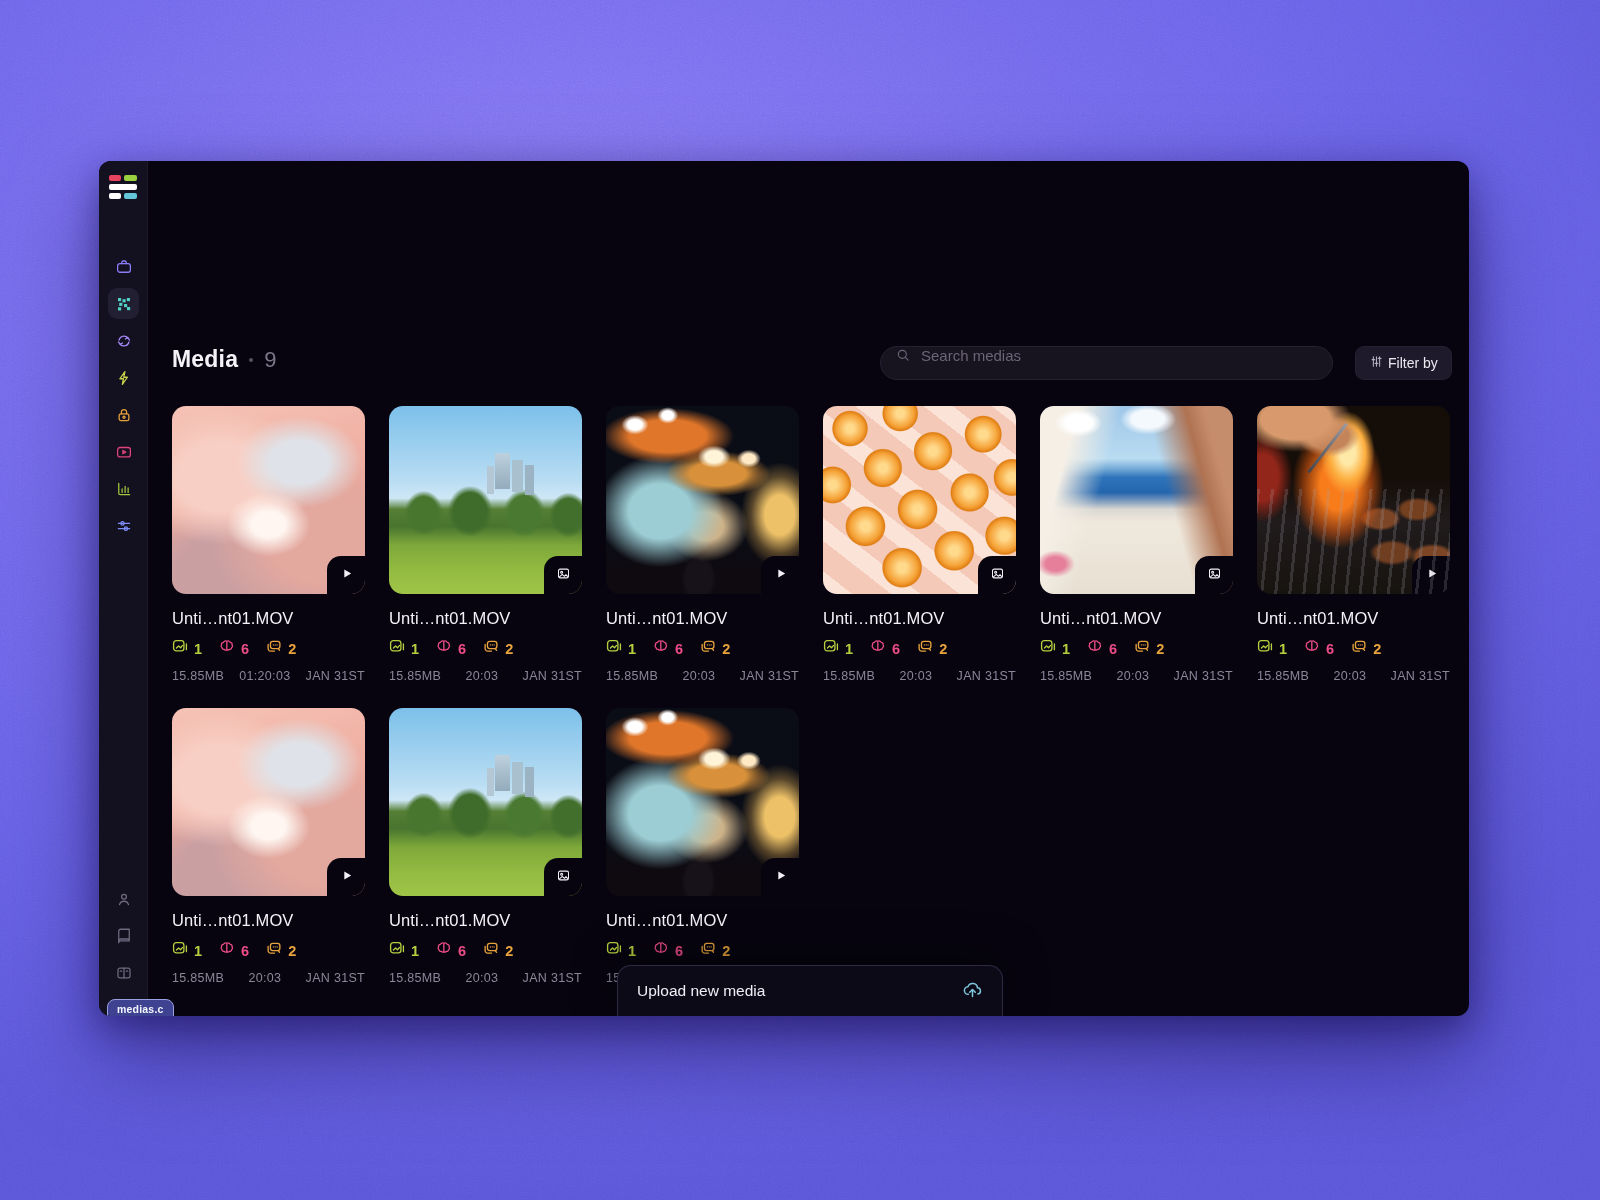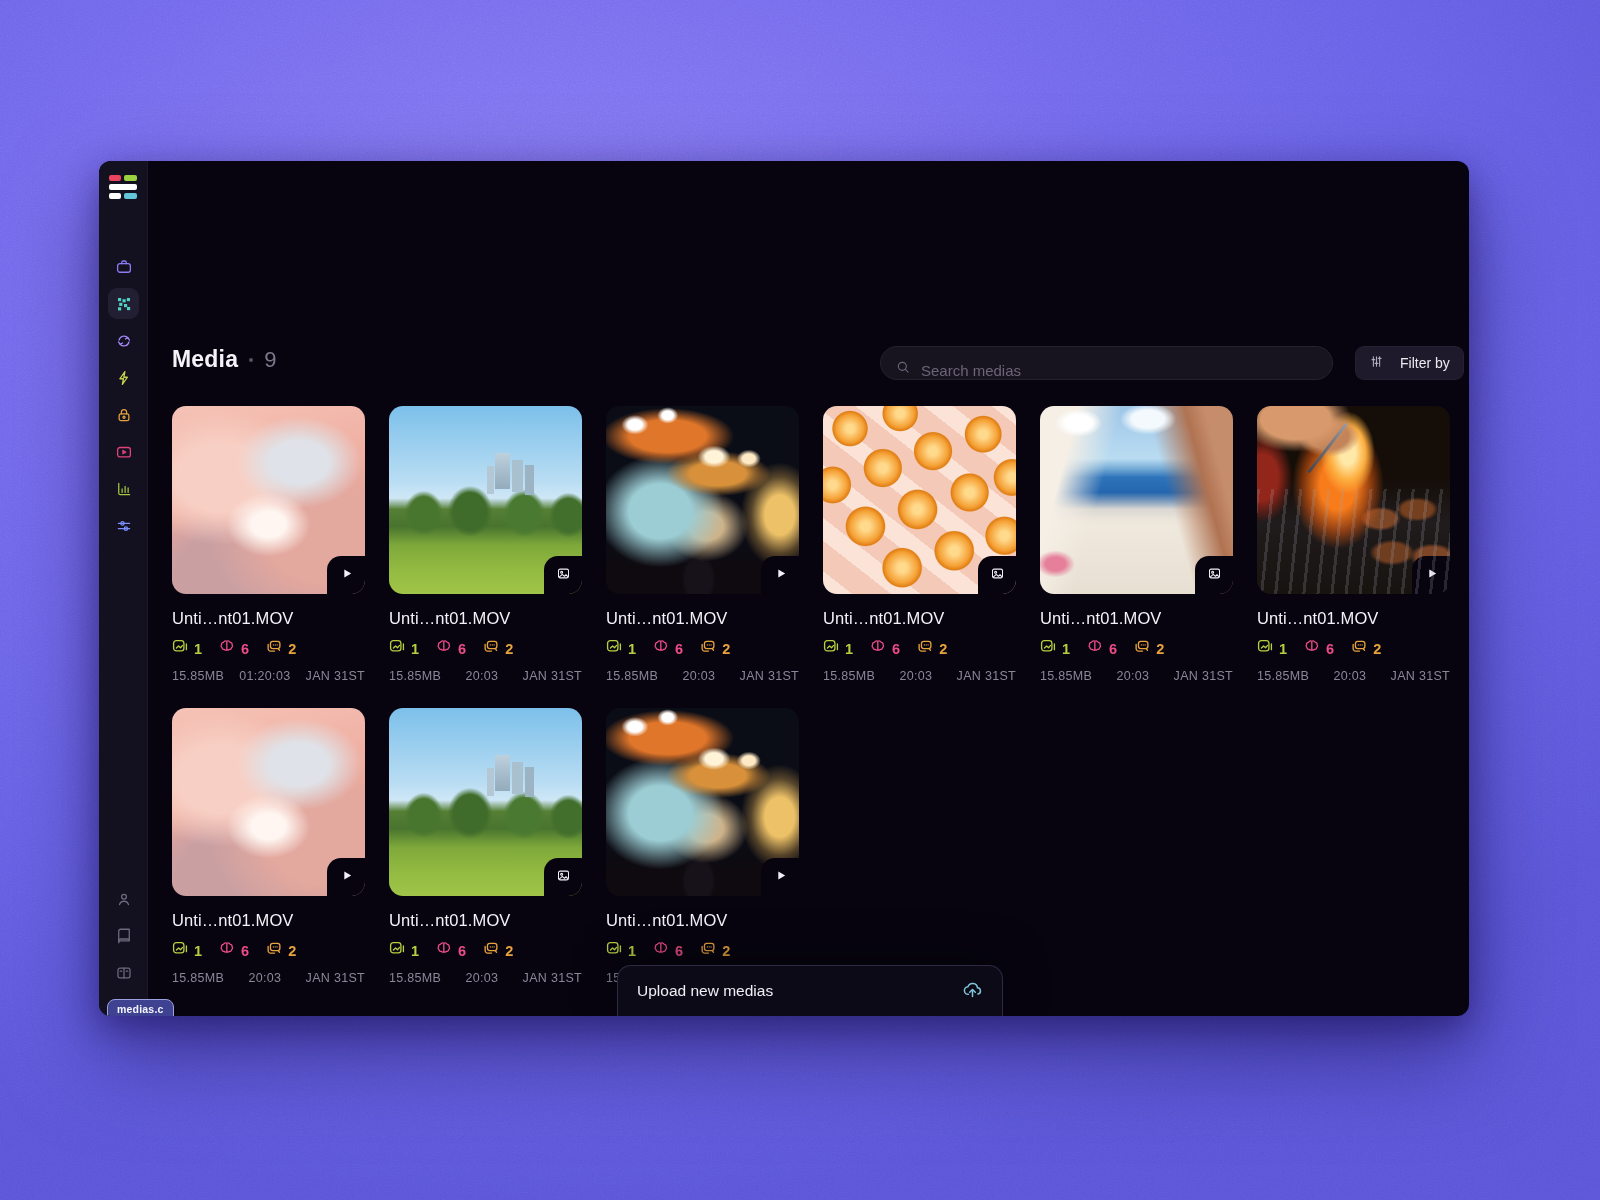--- a/index.html
+++ b/index.html
@@ -31,26 +31,26 @@
 
   svg { fill:none; stroke:currentColor; stroke-width:1.7; stroke-linecap:round; stroke-linejoin:round; }
   svg.fill { fill:currentColor; stroke:none; }
 
   
   .hdr-title { position:absolute; left:73px; top:185px; display:flex; align-items:center; gap:11px; }
   .page-title { font-size:23px; font-weight:700; color:#f5f3f8; letter-spacing:.2px; }
   .dot-sep { width:4px; height:4px; border-radius:50%; background:#575164; }
   .media-count { font-size:22px; font-weight:500; color:#7d7889; }
 
-  .search-box { position:absolute; left:781px; top:185px; width:453px; height:34px; background:#17131f; border:1px solid #262033; border-radius:17px; display:flex; align-items:flex-end; padding:0 14px; gap:10px; }
+  .search-box { position:absolute; left:781px; top:185px; width:453px; height:34px; background:#17131f; border:1px solid #262033; border-radius:17px; display:flex; align-items:flex-start; padding:0 14px; gap:10px; }
   .search-box svg { width:16px; height:16px; color:#6b6578; }
   .search-box input { flex:1; background:transparent; border:none; outline:none; color:#cfcbda; font-size:15px; font-family:inherit; }
   .search-box input::placeholder { color:#6b6578; }
 
-  .filter-btn { position:absolute; left:1256px; top:185px; height:34px; padding:0 13px; border-radius:9px; background:#1e1a2b; display:flex; align-items:center; gap:16px; color:#eceaf1; font-size:14px; cursor:pointer; border:1px solid rgba(255,255,255,.03); }
+  .filter-btn { position:absolute; left:1256px; top:185px; height:34px; padding:0 13px; border-radius:9px; background:#1e1a2b; display:flex; align-items:center; gap:4px; color:#eceaf1; font-size:14px; cursor:pointer; border:1px solid rgba(255,255,255,.03); }
   .filter-btn svg { width:15px; height:15px; color:#b3aec1; }
 
   
   .grid { position:absolute; left:73px; top:245px; display:grid; grid-template-columns:repeat(6,193px); column-gap:24px; row-gap:25px; }
   .card { width:193px; }
   .thumb { position:relative; width:193px; height:188px; border-radius:14px; overflow:hidden; background-repeat:no-repeat; background-size:100% 100%; cursor:pointer; }
   .overlay-corner { position:absolute; right:0; bottom:0; width:38px; height:38px; background:#070410; border-top-left-radius:14px; display:flex; align-items:center; justify-content:center; }
   .overlay-corner svg { width:15px; height:15px; color:#f2f0f6; }
   .card-name { margin-top:15px; font-size:16.5px; font-weight:500; color:#f4f2f7; letter-spacing:.1px; }
   .badges { margin-top:11px; display:flex; align-items:center; gap:17px; }
@@ -662,21 +662,21 @@
     </div>
     <div class="meta">
       <span class="m-size">15.85MB</span>
       <span class="m-dur">20:03</span>
       <span class="m-date">JAN 31ST</span>
     </div>
   </div>
 </div>
 
   <div class="upload-bar">
-    <span>Upload new medias</span>
+    <span>Upload new media</span>
     <span id="upload-icon" style="color: rgb(127, 200, 220);"><svg viewBox="0 0 24 24">
           <path d="M7.3 17.5a4.3 4.3 0 0 1-.5-8.6 5.6 5.6 0 0 1 10.9 1.2 3.6 3.6 0 0 1 .6 7.1"></path>
           <path d="M12 12.5V20"></path>
           <path d="m8.8 15.2 3.2-3.2 3.2 3.2"></path>
         </svg></span>
   </div>
 
   <div class="link-badge">medias.c</div>
 </div>
 

